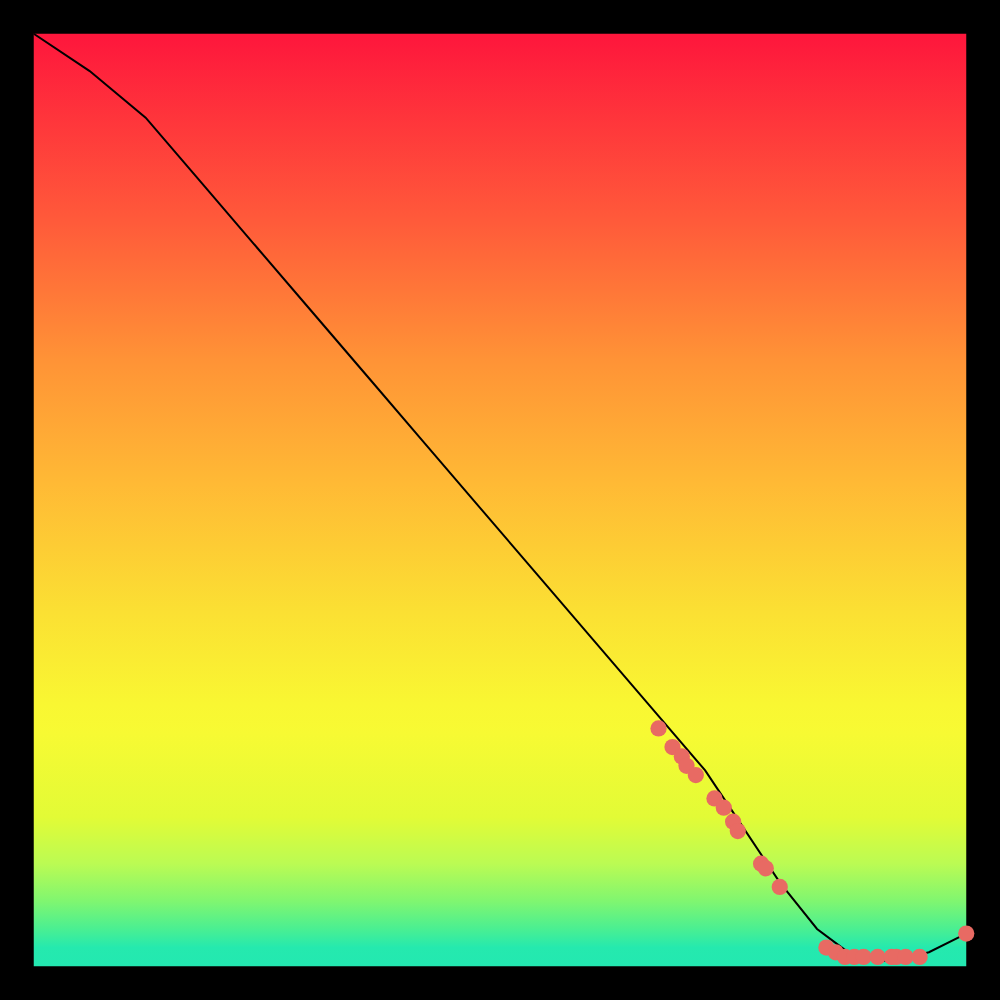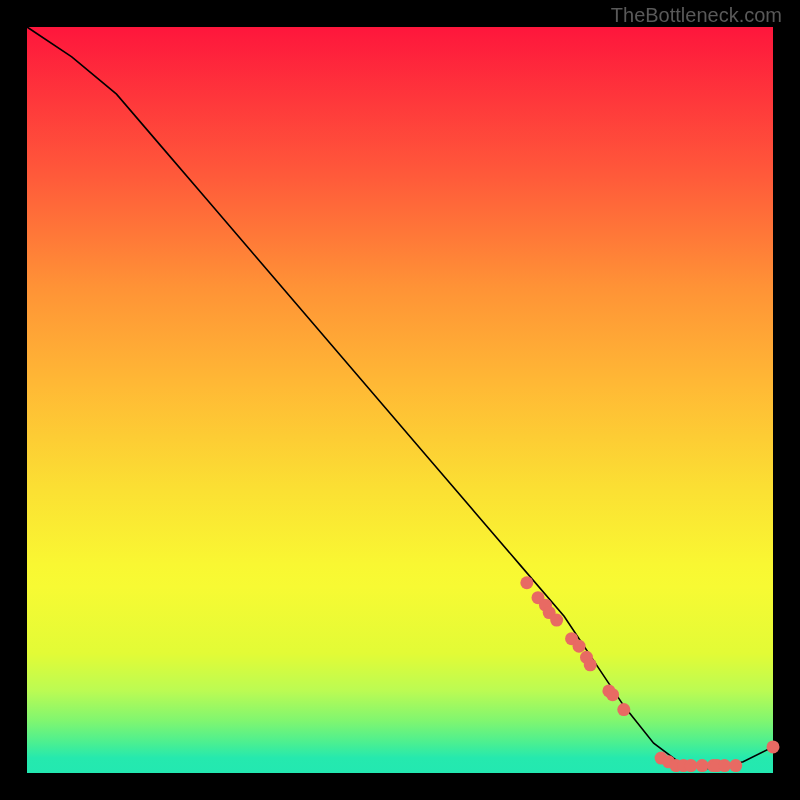--- a/index.html
+++ b/index.html
@@ -53,21 +53,20 @@
     left: 27px;
     width: 746px;
     height: 746px;
     overflow: visible;
   }
 </style>
 </head>
 <body>
 
 <div class="container">
-  <div class="watermark">TheBottleneck.com</div>
   <div class="plot"></div>
   <svg class="lines" viewBox="0 0 746 746">
     <g>
         <path d="M0.00 0.00 L44.76 29.84 L89.52 67.14 L134.28 119.36 L179.04 171.58 L223.80 223.80 L268.56 276.02 L313.32 328.24 L358.08 380.46 L402.84 432.68 L447.60 484.90 L492.36 537.12 L537.12 589.34 L566.96 634.10 L596.80 678.86 L626.64 716.16 L656.48 738.54 L686.32 742.27 L716.16 734.81 L746.00 719.89 " stroke="#000000" stroke-width="1.6" fill="none"></path>
       </g>
     <g>
         <circle cx="499.82" cy="555.77" r="6.5" fill="#e86a63"></circle>
         <circle cx="511.01" cy="570.69" r="6.5" fill="#e86a63"></circle>
         <circle cx="518.47" cy="578.15" r="6.5" fill="#e86a63"></circle>
         <circle cx="522.20" cy="585.61" r="6.5" fill="#e86a63"></circle>

